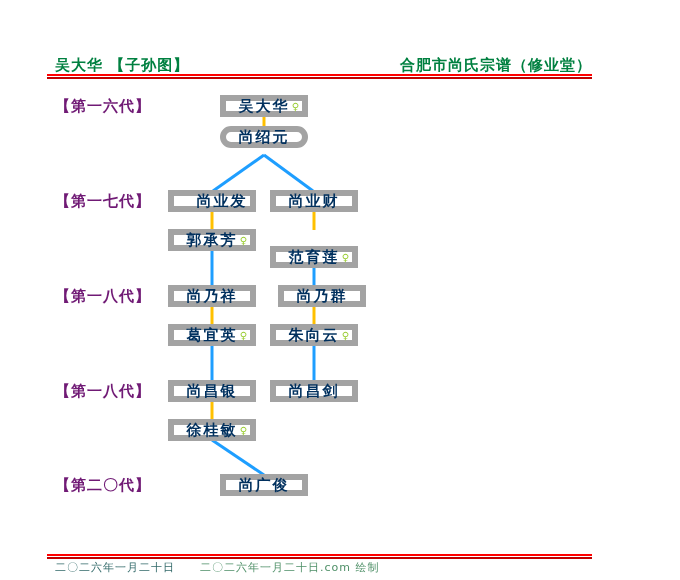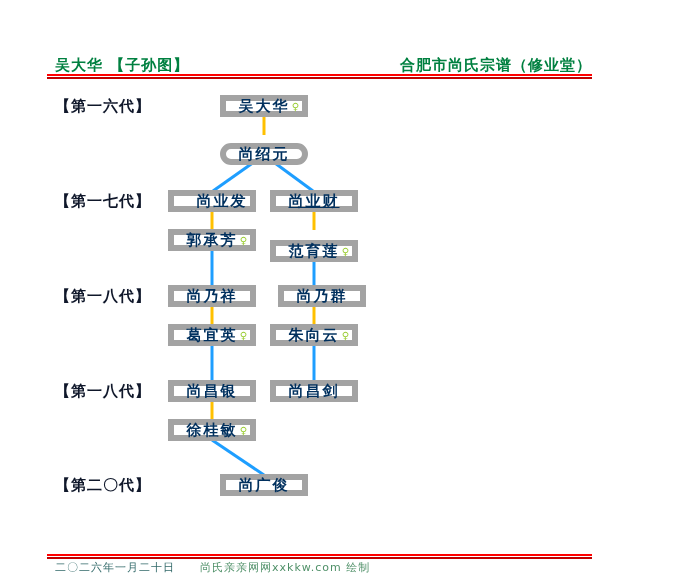--- a/index.html
+++ b/index.html
@@ -14,21 +14,21 @@
   }
   .title.left{left:55px;}
   .title.right{right:88px;}
   .rule{
     position:absolute;left:47px;width:545px;height:5px;
     border-top:2px solid #FF0000;border-bottom:2px solid #C00000;box-sizing:border-box;
   }
   .header-rule{top:46px;}
   .footer-rule{top:526px;}
   .gen-label{
-    position:absolute;left:55px;font-size:15px;font-weight:bold;color:#0f172a;
+    position:absolute;left:55px;font-size:15px;font-weight:bold;color:#701a75;
     white-space:nowrap;letter-spacing:1px;
   }
   #edge-layer{position:absolute;left:0;top:0;width:680px;height:580px;}
   .node{
     position:absolute;width:88px;height:22px;box-sizing:border-box;
     border:6px solid #a3a3a3;background:#ffffff;
     display:flex;align-items:center;justify-content:center;
     font-size:15px;font-weight:bold;color:#00305E;letter-spacing:2px;cursor:pointer;
   }
   .female-marker{
@@ -71,34 +71,34 @@
       <line x1="314" y1="317" x2="314" y2="353" stroke="#1E9EFF" stroke-width="3"></line>
       <line x1="212" y1="373" x2="212" y2="392" stroke="#FFC000" stroke-width="3"></line>
       <line x1="212" y1="412" x2="264" y2="447" stroke="#1E9EFF" stroke-width="3"></line>
     </svg>
 
   <div id="node-layer">
       <div class="node" style="left: 220px; top: 67px;">
         <span>吴大华</span>
         <span class="female-marker">♀</span>
       </div>
-      <div class="node" style="left: 220px; top: 115px; border-radius: 11px;">
+      <div class="node" style="left: 220px; top: 98px; border-radius: 11px;">
         <span>尚绍元</span>
       </div>
       <div class="node" style="left: 168px; top: 162px; padding-left: 20px;">
         <span>尚业发</span>
       </div>
-      <div class="node" style="left: 270px; top: 162px; text-decoration: underline;">
+      <div class="node" style="left: 270px; top: 162px;">
         <span>尚业财</span>
       </div>
       <div class="node" style="left: 168px; top: 201px;">
         <span>郭承芳</span>
         <span class="female-marker">♀</span>
       </div>
-      <div class="node" style="left: 270px; top: 212px;">
+      <div class="node" style="left: 270px; top: 218px;">
         <span>范育莲</span>
         <span class="female-marker">♀</span>
       </div>
       <div class="node" style="left: 168px; top: 257px;">
         <span>尚乃祥</span>
       </div>
       <div class="node" style="left: 278px; top: 257px;">
         <span>尚乃群</span>
       </div>
       <div class="node" style="left: 168px; top: 296px;">
@@ -119,15 +119,15 @@
         <span>徐桂敏</span>
         <span class="female-marker">♀</span>
       </div>
       <div class="node" style="left: 220px; top: 446px;">
         <span>尚广俊</span>
       </div>
     </div>
 
   <div class="rule footer-rule"></div>
   <span class="footer-text footer-date">二〇二六年一月二十日</span>
-  <span class="footer-text footer-credit">尚氏亲亲网网xxkkw.com 绘制</span>
+  <span class="footer-text footer-credit">二〇二六年一月二十日.com 绘制</span>
 
 </div>
 
 </body></html>

